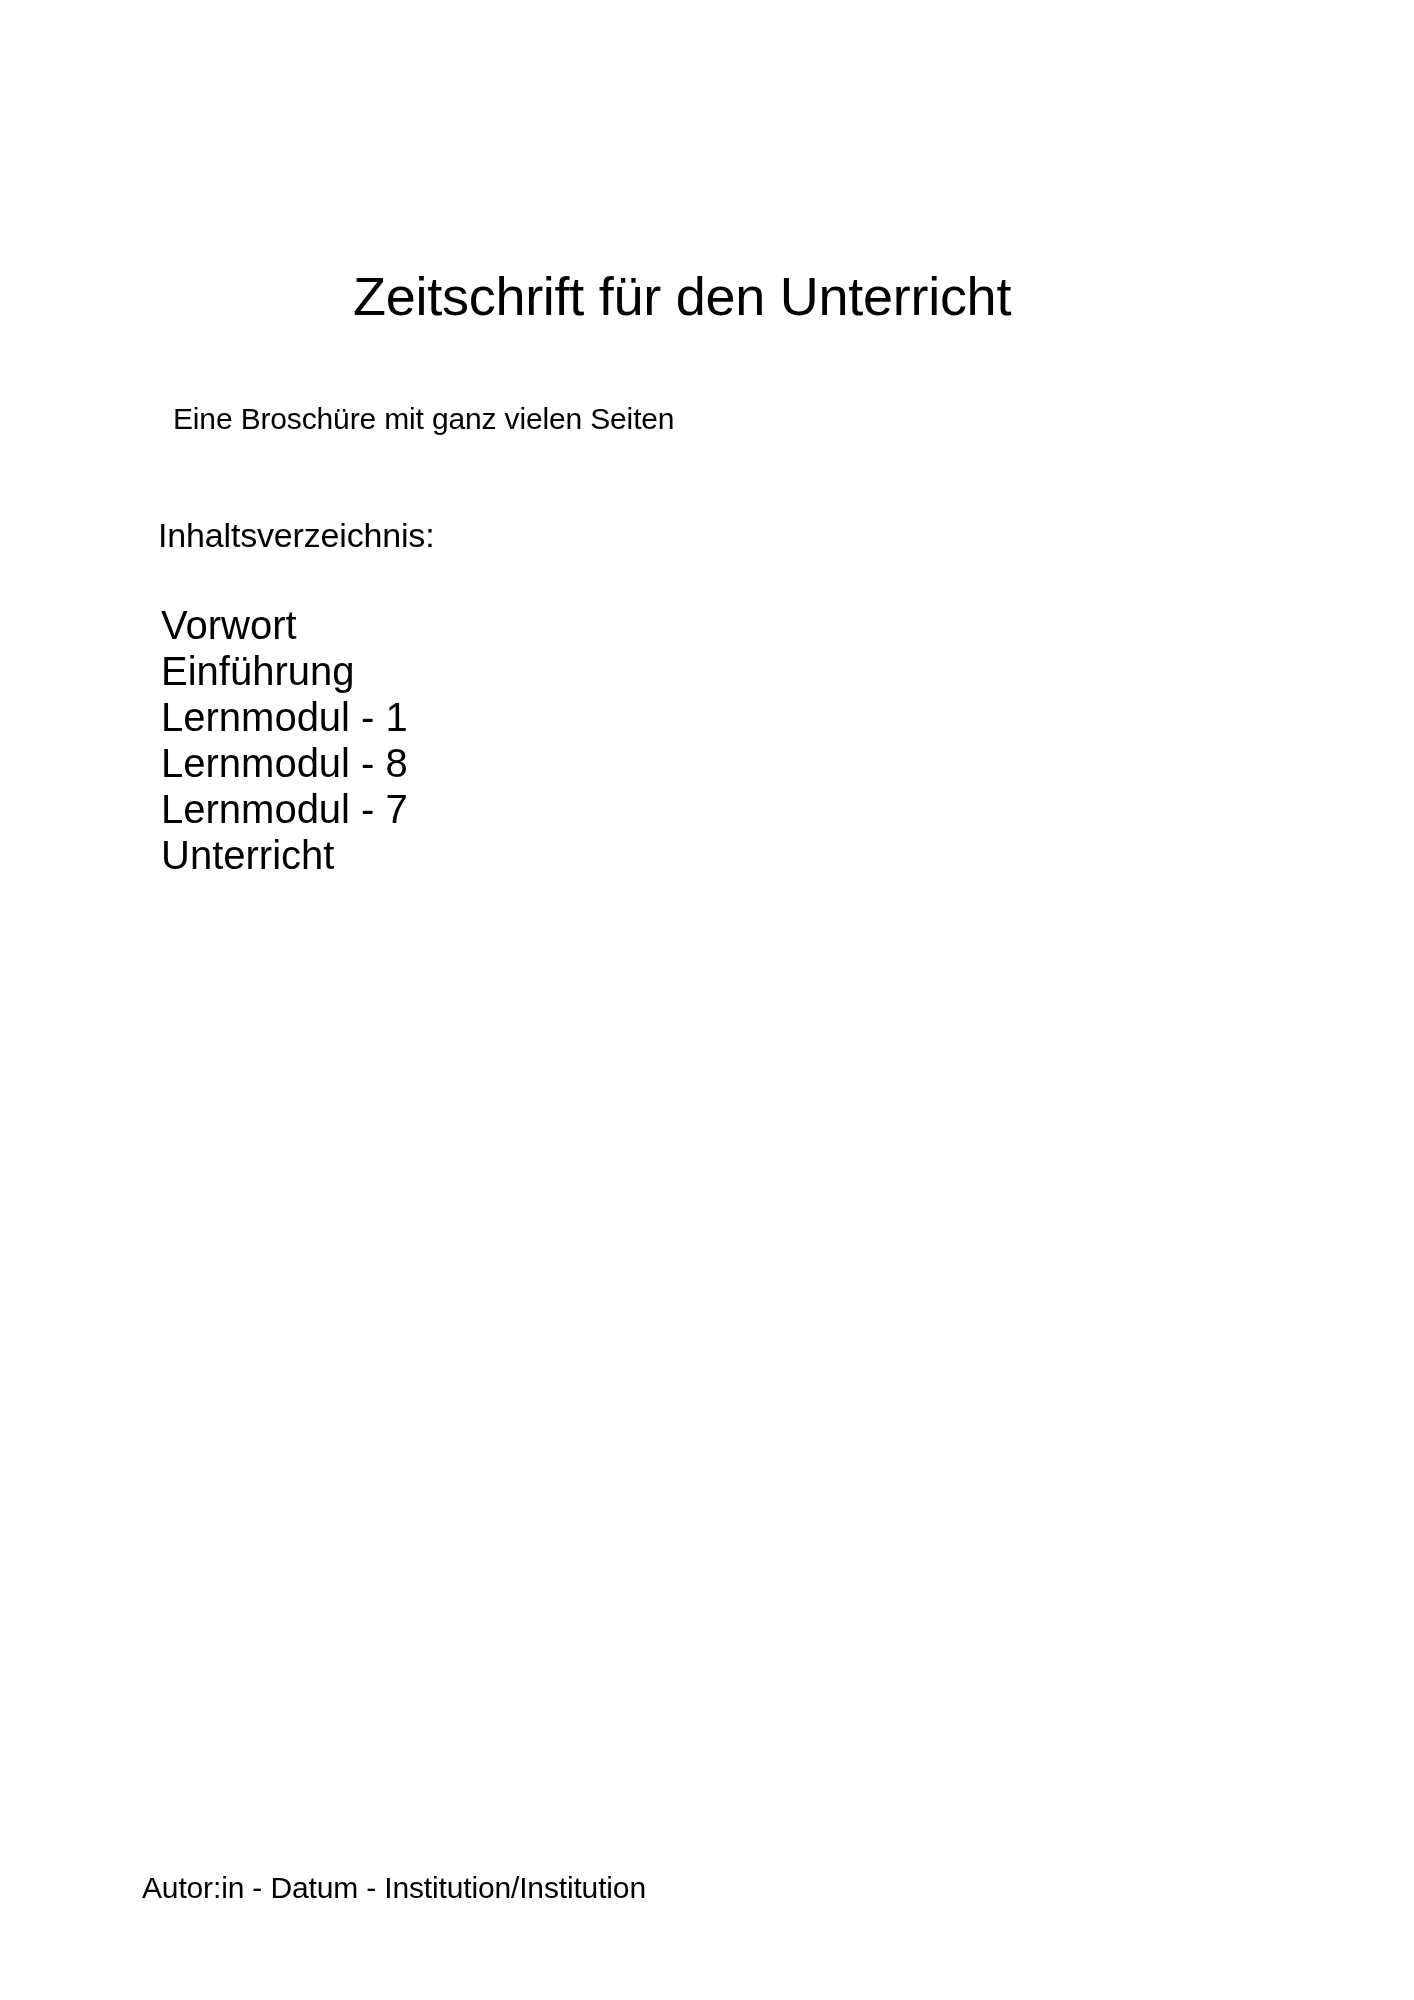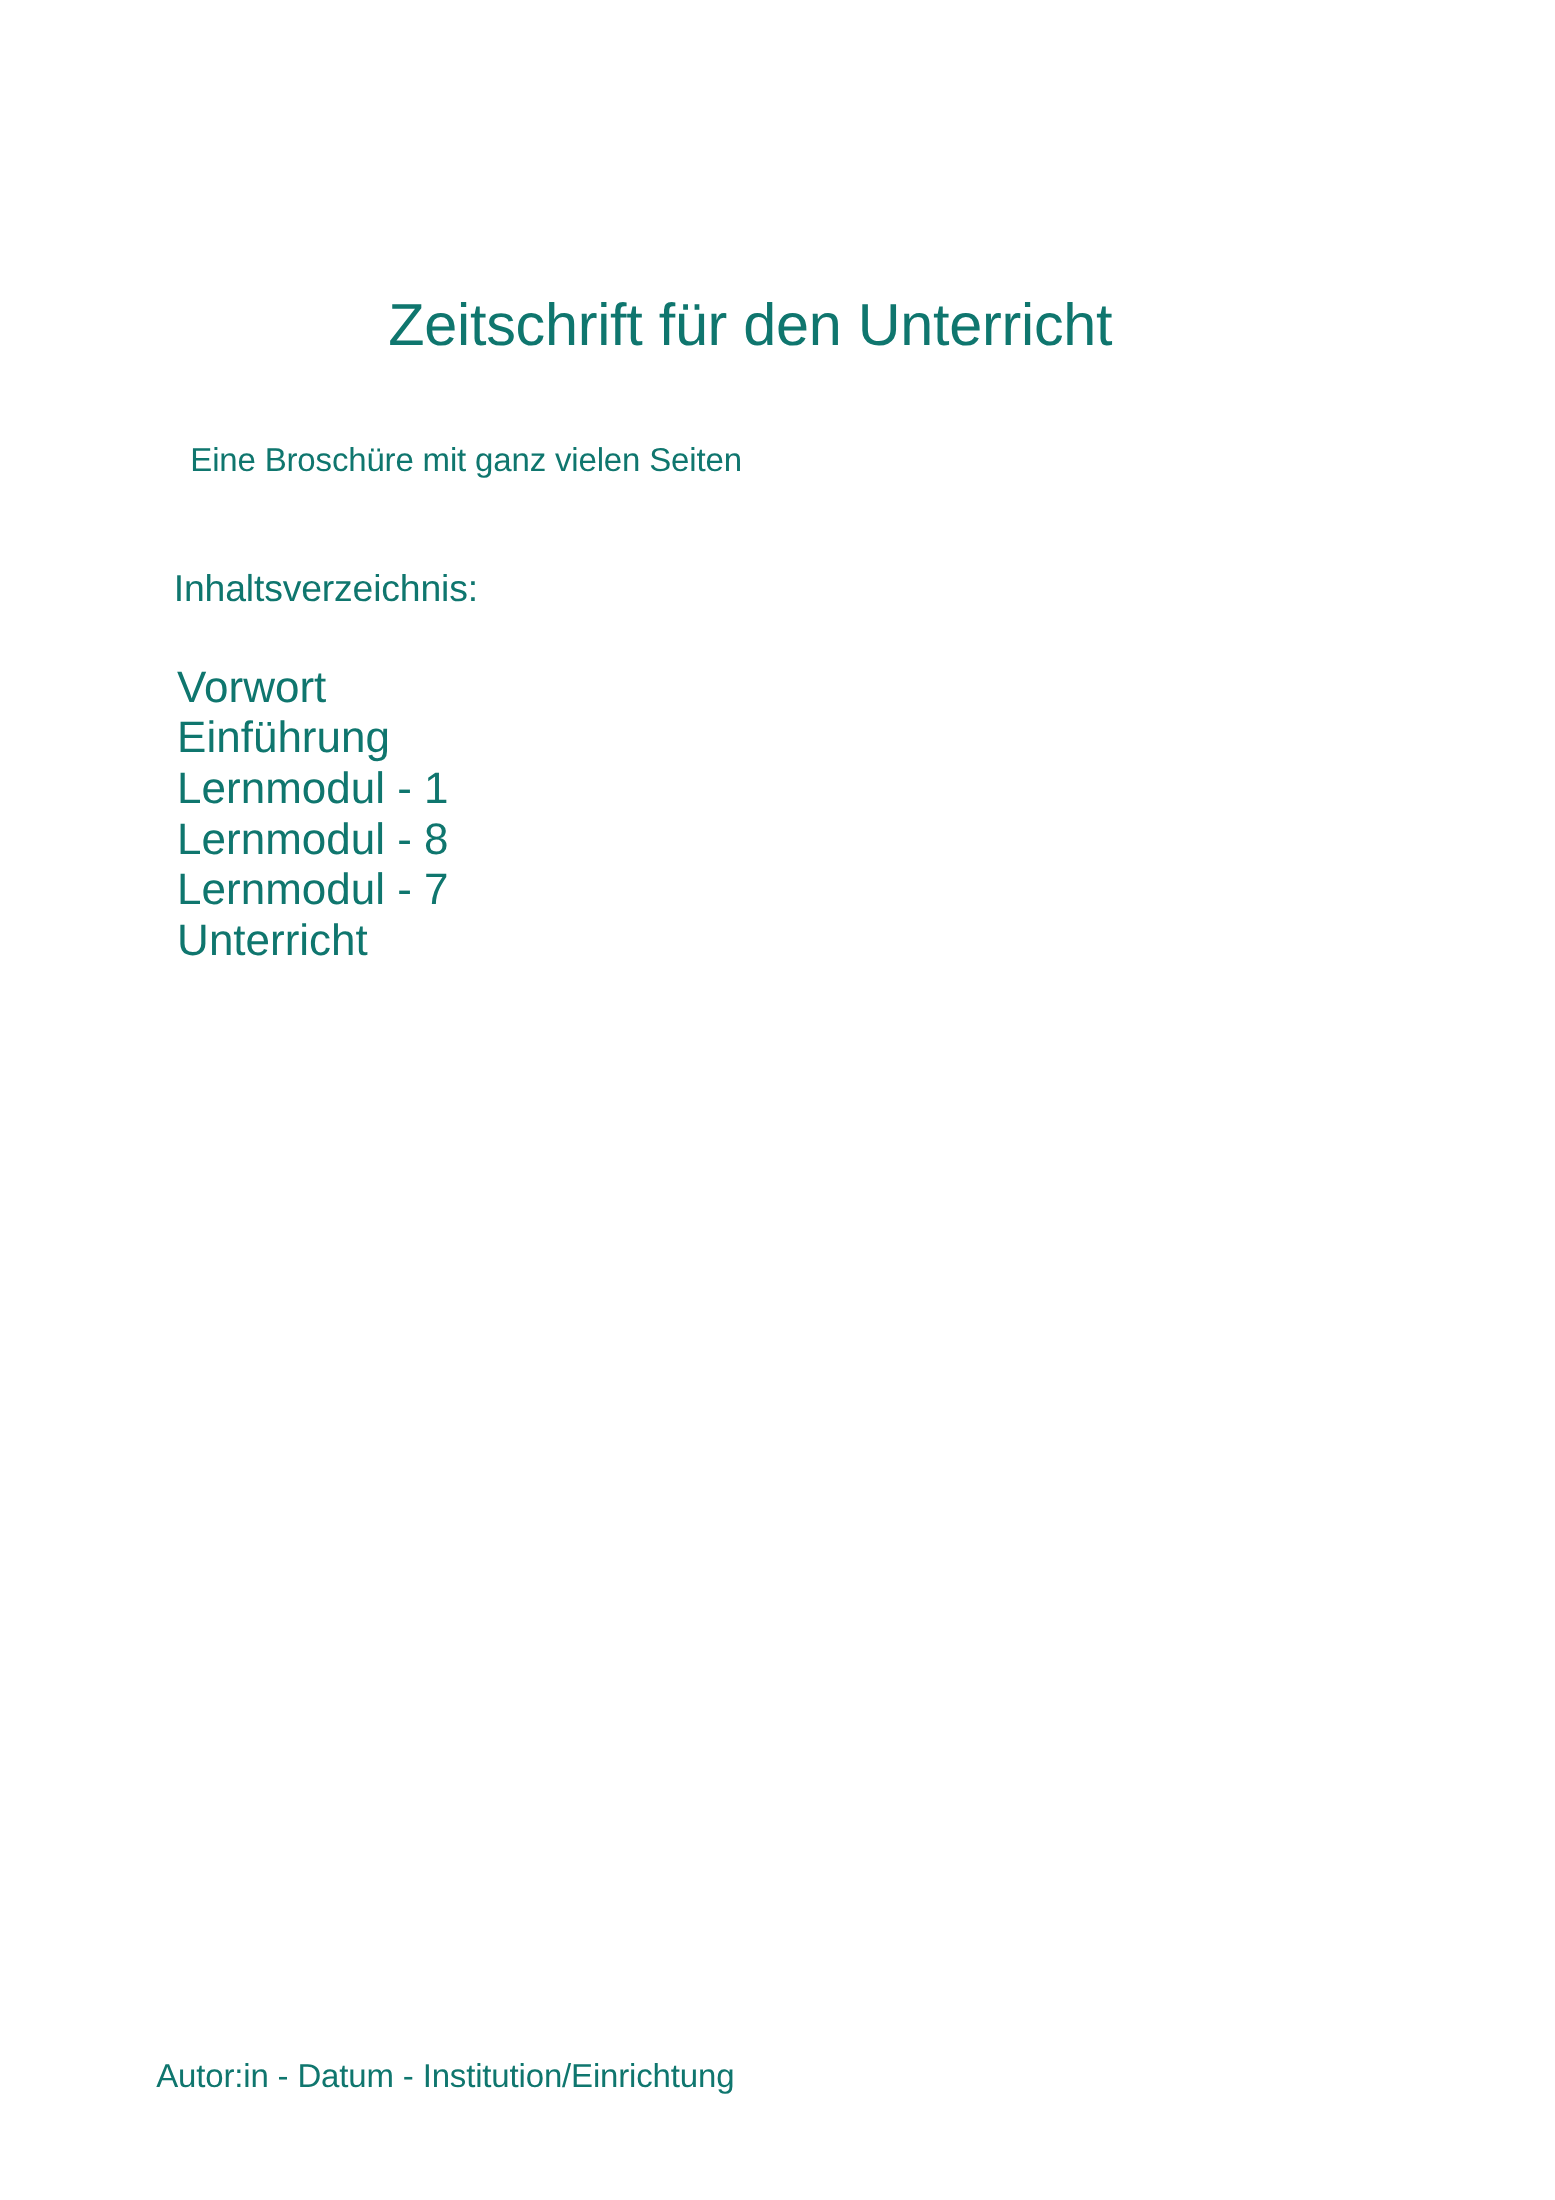--- a/index.html
+++ b/index.html
@@ -7,21 +7,21 @@
     padding: 0;
     background: #ffffff;
   }
   .page {
     position: relative;
     width: 1414px;
     height: 2000px;
     background: #ffffff;
     overflow: hidden;
     font-family: "Liberation Sans", sans-serif;
-    color: #0f766e;
+    color: #000000;
   }
   .txt {
     position: absolute;
     white-space: pre;
     letter-spacing: -0.005em;
   }
   .doc-title {
     left: 353px;
     top: 233px;
     font-size: 54px;
@@ -71,15 +71,15 @@
 
   <ul class="toc-list">
     <li>Vorwort</li>
     <li>Einführung</li>
     <li>Lernmodul - 1</li>
     <li>Lernmodul - 8</li>
     <li>Lernmodul - 7</li>
     <li>Unterricht</li>
   </ul>
 
-  <p class="txt doc-footer">Autor:in - Datum - Institution/Einrichtung</p>
+  <p class="txt doc-footer">Autor:in - Datum - Institution/Institution</p>
 
 </div>
 
 </body></html>

